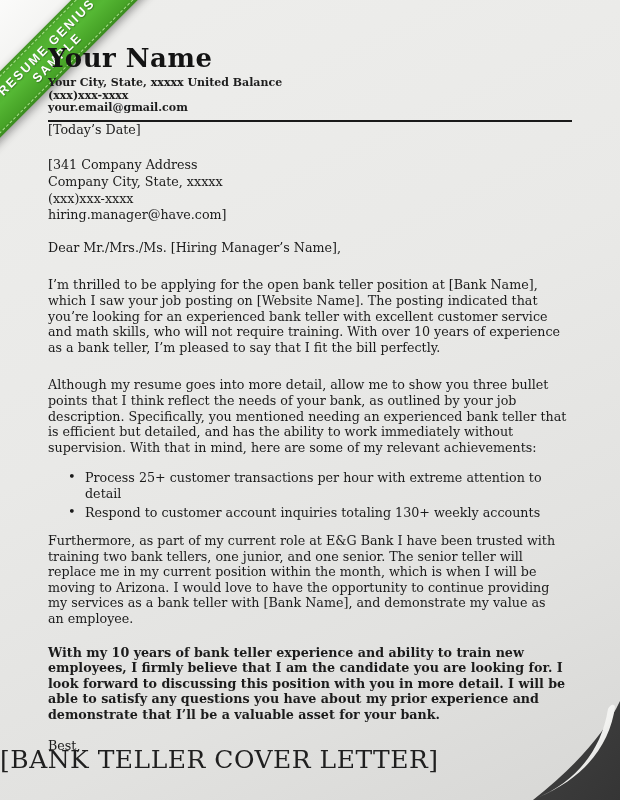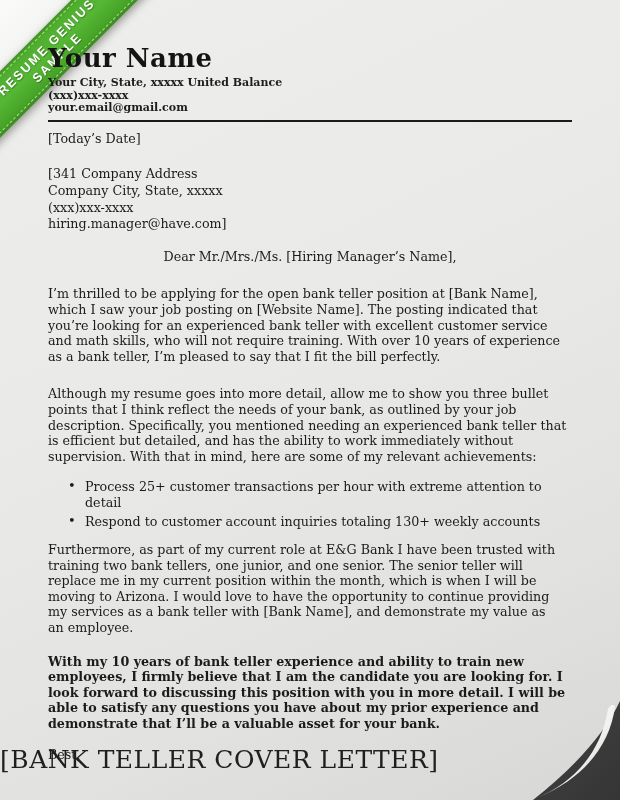--- a/index.html
+++ b/index.html
@@ -52,23 +52,23 @@
     color: #141414; letter-spacing: 0.5px;
   }
   .contact {
     margin-top: 5px;
     font-size: 11px; line-height: 12.6px; font-weight: 700; color: #1d1d1d;
   }
   .divider { border: none; border-top: 2px solid #1a1a1a; margin: 5px 0 0 0; }
 
   
   .letter { font-size: 12.7px; line-height: 15.6px; }
-  .date-line { margin-top: 9px; }
+  .date-line { margin-top: 0; }
   .recipient { margin-top: 20px; line-height: 16.6px; }
-  .salutation { margin-top: 16px; text-align: center; }
+  .salutation { margin-top: 16px; }
   .para { margin: 22px 0 0 0; }
   .achievements { margin: 15px 0 0 0; padding: 0 0 0 37px; list-style: none; }
   .achievements li { position: relative; margin-bottom: 4px; }
   .achievements li::before {
     content: "\2022";
     position: absolute; left: -17px; top: -1px; font-size: 13px;
   }
   .para-tight { margin: 12px 8px 0 0; }
   .para-mid { margin: 18px 0 0 0; font-weight: bold; }
   .closing { margin-top: 15px; }

